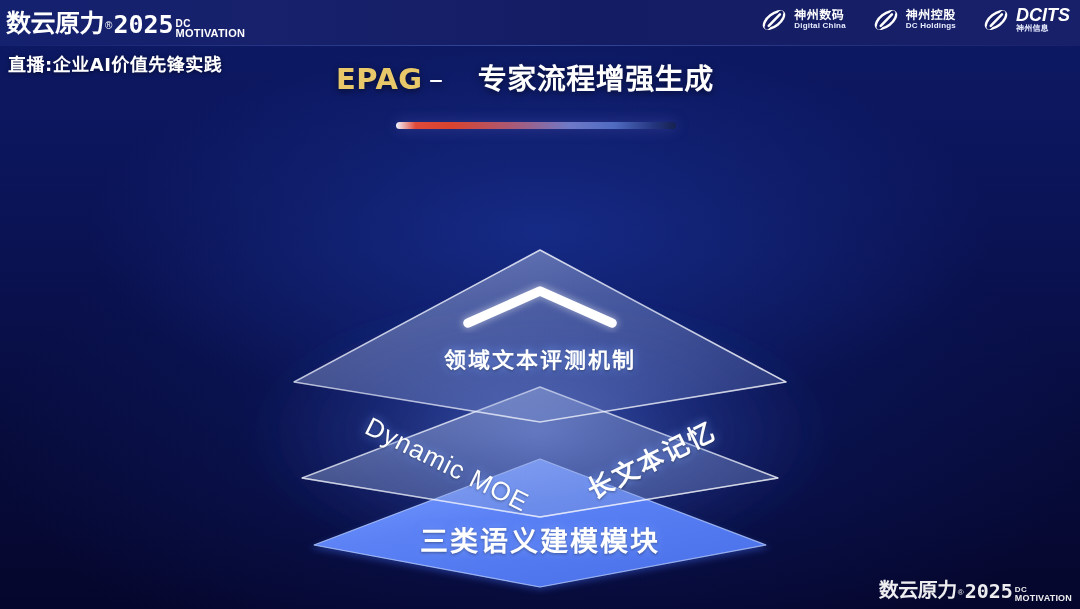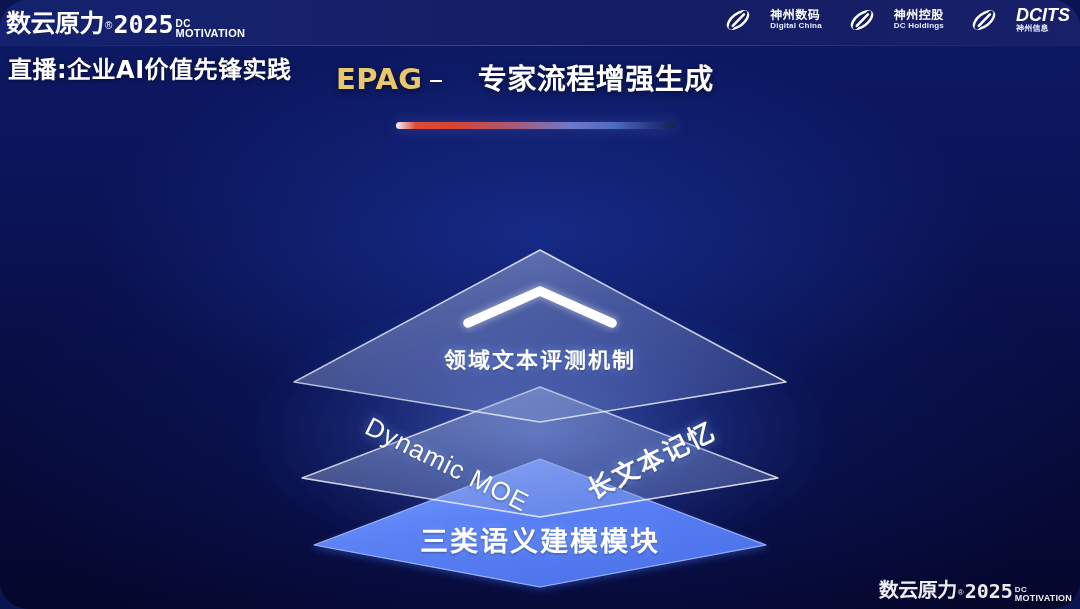--- a/index.html
+++ b/index.html
@@ -8,21 +8,20 @@
     width:1080px;height:609px;overflow:hidden;
     font-family:"Liberation Sans","DejaVu Sans",sans-serif;
     background:#0a1550;
   }
   .stage{
     position:relative;width:1080px;height:609px;overflow:hidden;
     background:
       radial-gradient(ellipse 60% 45% at 50% 38%, rgba(30,60,170,.55) 0%, rgba(14,28,110,0) 70%),
       radial-gradient(ellipse 70% 60% at 50% 72%, rgba(20,40,140,.40) 0%, rgba(8,14,70,0) 72%),
       linear-gradient(180deg,#0d1a63 0%,#0c1760 16%,#0a1252 42%,#070c3c 72%,#05062c 100%);
-    border-radius: 28px;
   }
   
   .header-band{
     position:absolute;left:0;top:0;width:1080px;height:46px;
     background:linear-gradient(90deg,#14216e 0%,#17216c 25%,#141d63 55%,#161f66 80%,#18206a 100%);
   }
   .header-band:after{
     content:"";position:absolute;left:0;bottom:0;width:100%;height:1px;
     background:linear-gradient(90deg,rgba(90,120,230,.0),rgba(110,150,255,.35),rgba(90,120,230,.0));
   }
@@ -52,31 +51,31 @@
   #watermark-logo{position:absolute;right:8px;bottom:6px;opacity:.93;}
   #watermark-logo .logo-cn{font-size:20px;}
   #watermark-logo .logo-reg{font-size:8px;margin:0 1px 6px 1px;}
   #watermark-logo .logo-year{font-size:20px;}
   #watermark-logo .logo-tag{margin-left:2px;margin-bottom:1px;}
   #watermark-logo .logo-tag .l1{font-size:8px;}
   #watermark-logo .logo-tag .l2{font-size:9px;}
 
   
   .brand-row{position:absolute;right:10px;top:6px;display:flex;align-items:center;gap:26px;}
-  .brand{display:flex;align-items:center;gap:18px;}
+  .brand{display:flex;align-items:center;gap:6px;}
   .brand-mark{width:28px;height:28px;flex:none;}
   .brand-txt{display:flex;flex-direction:column;line-height:1.06;color:#fff;}
   .brand-txt .cn{font-size:12px;font-weight:bold;letter-spacing:.5px;}
   .brand-txt .en{font-size:8px;font-weight:bold;letter-spacing:.2px;color:#e8ecff;}
   .brand-txt .cn.big{font-size:18px;font-style:italic;letter-spacing:0;}
 
   
   #live-title{
     position:absolute;left:8px;top:50px;
-    font-size:24px;font-weight:bold;color:#ffffff;letter-spacing:.5px;
+    font-size:18px;font-weight:bold;color:#ffffff;letter-spacing:.5px;
     font-family:"DejaVu Sans","Liberation Sans",sans-serif;
     text-shadow:0 1px 4px rgba(0,0,0,.5);
   }
   
   #headline{
     position:absolute;left:336px;top:55px;
     font-size:29px;font-weight:bold;letter-spacing:.5px;white-space:nowrap;
     font-family:"DejaVu Sans","Liberation Sans",sans-serif;
     text-shadow:0 2px 7px rgba(0,0,0,.55);
   }

